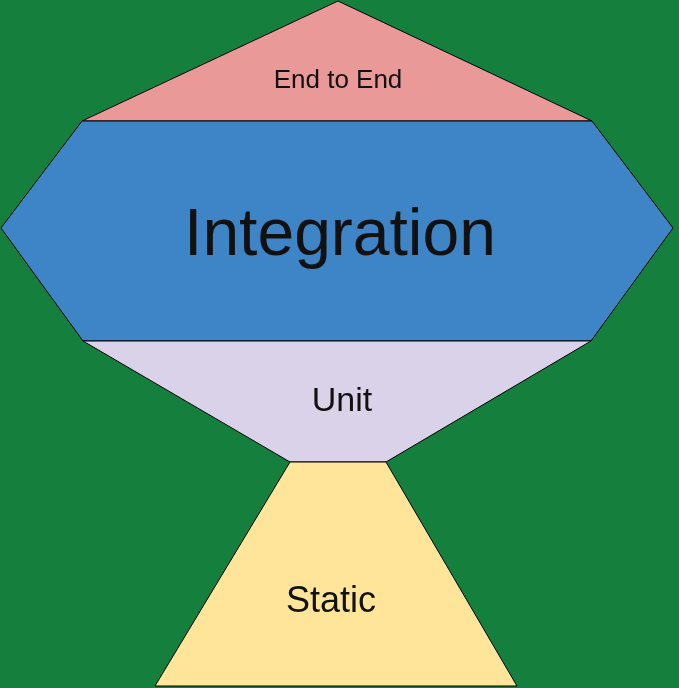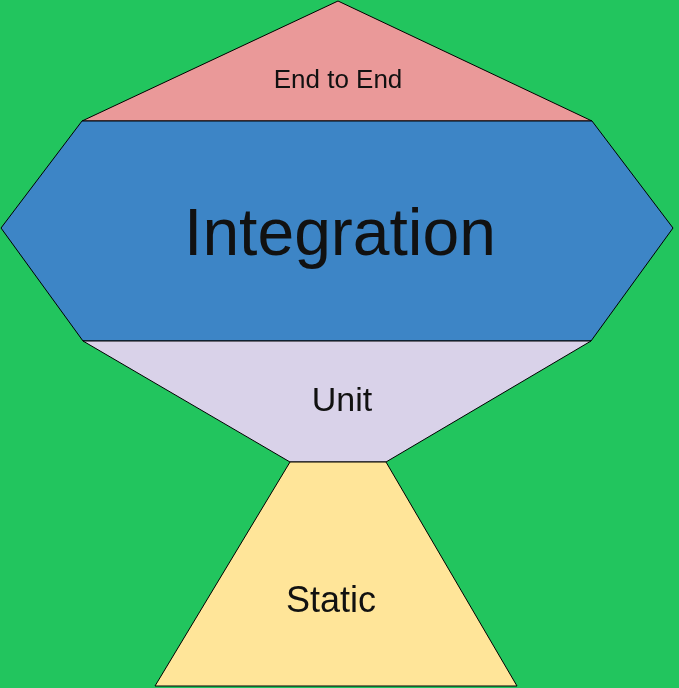--- a/index.html
+++ b/index.html
@@ -7,21 +7,21 @@
     padding: 0;
     width: 679px;
     height: 688px;
     background: #ffffff;
     overflow: hidden;
   }
   .canvas {
     position: relative;
     width: 679px;
     height: 688px;
-    background: #22c55e;
+    background: #15803d;
   }
   svg {
     display: block;
   }
   .shape {
     stroke: #000000;
     stroke-width: 1;
     stroke-linejoin: miter;
   }
   .lbl {

